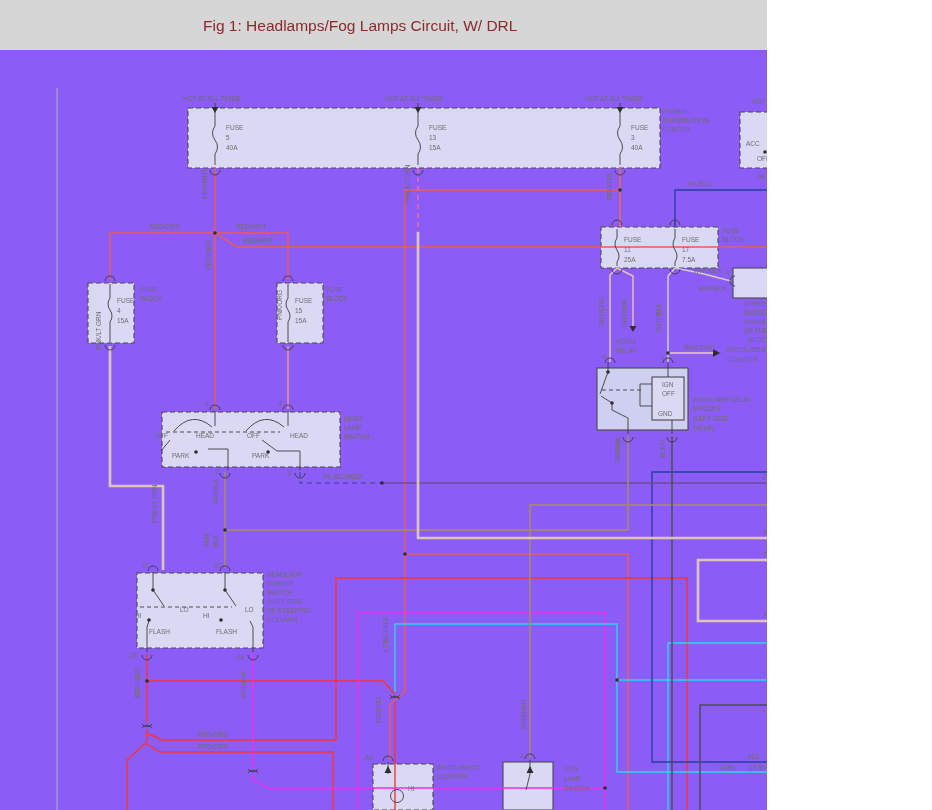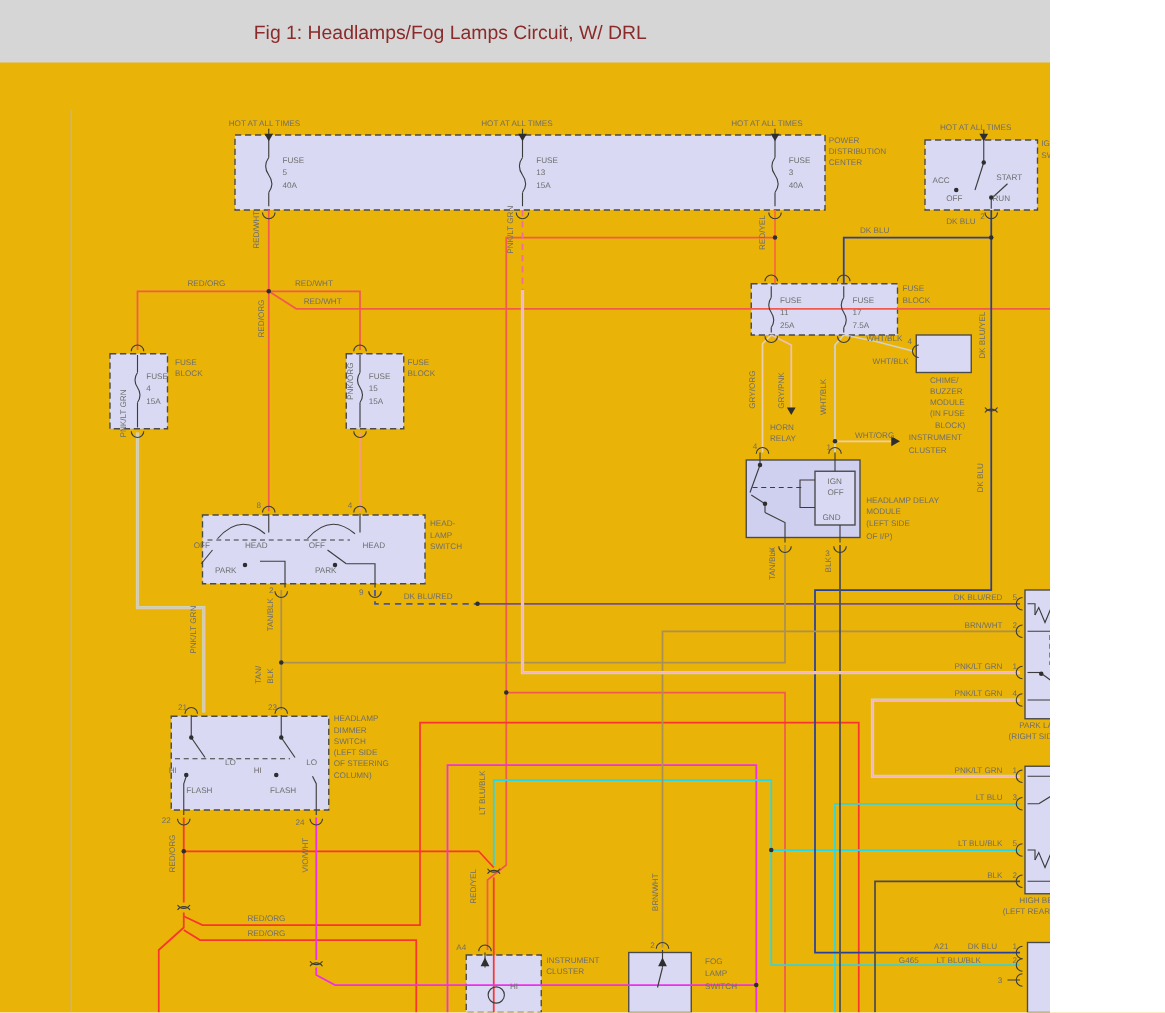--- a/index.html
+++ b/index.html
@@ -1,16 +1,16 @@
 <!DOCTYPE html>
 <html><head>
 <meta charset="utf-8">
 <style>
   html,body{margin:0;padding:0;background:#ffffff;}
-  #stage{position:relative;width:840px;height:810px;overflow:hidden;background:#eab308;text-decoration:underline;}
+  #stage{position:relative;width:767px;height:810px;overflow:hidden;background:#8b5cf6;text-decoration:underline;}
   svg{display:block;}
   svg text{font-family:"Liberation Sans","DejaVu Sans",sans-serif;}
   .titlebar-text{font-family:"Liberation Sans","DejaVu Sans",sans-serif;}
 </style>
 </head>
 <body>
 
 <div id="stage">
   <svg id="diagram" width="932" height="810" viewBox="0 0 932 810">
     <rect id="titlebar" x="0" y="0" width="932" height="50" fill="#d6d6d6"></rect>

